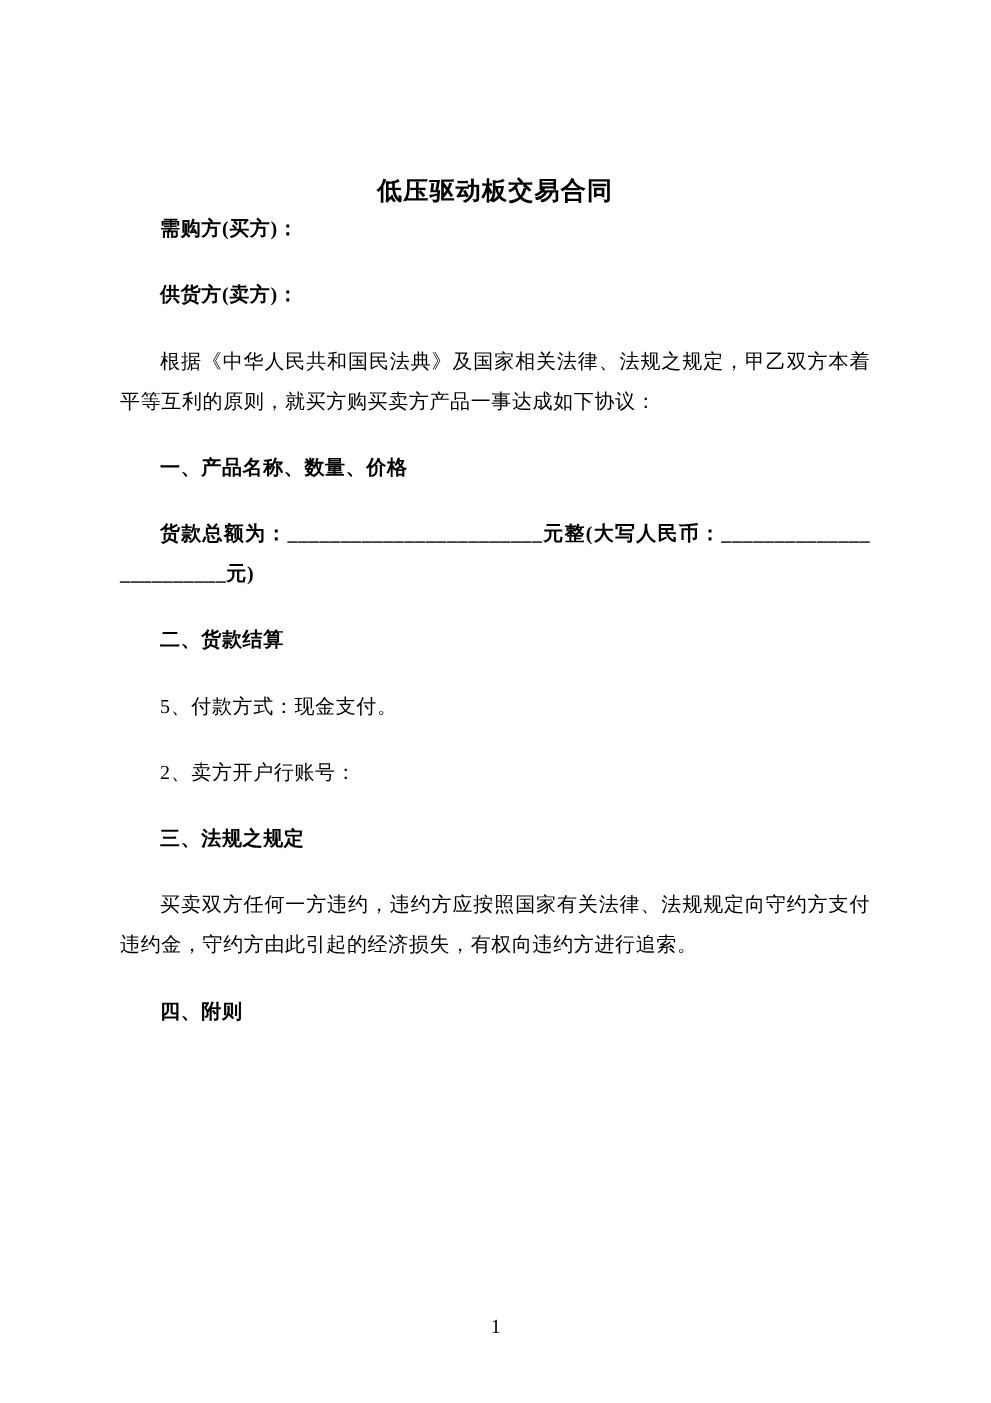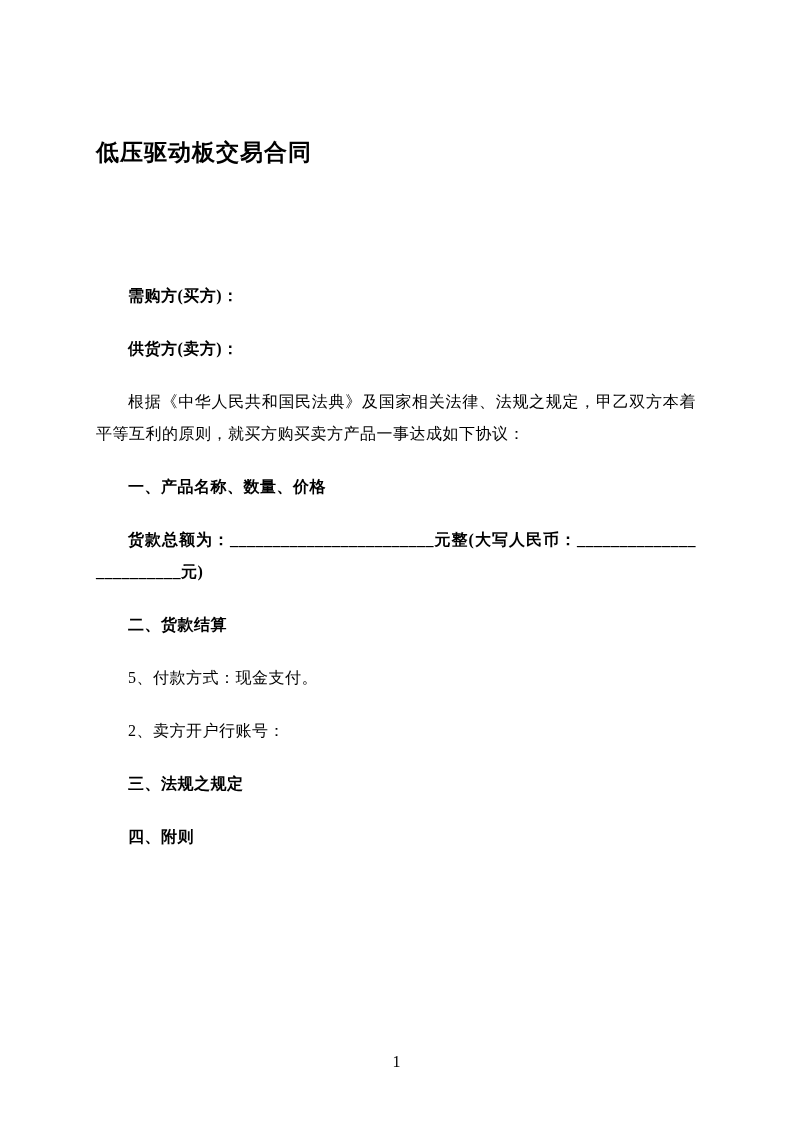--- a/index.html
+++ b/index.html
@@ -14,27 +14,27 @@
       background: #ffffff;
       overflow: hidden;
       font-family: "Liberation Serif", "DejaVu Serif", serif;
       color: #000000;
     }
     .content {
       padding: 0 97px 0 96px;
     }
     .doc-title {
       margin: 138px 0 0 0;
-      font-size: 23px;
+      text-align: center;
+      font-size: 20px;
       line-height: 30px;
       font-weight: bold;
       letter-spacing: 1px;
     }
     .body-text {
-      margin-top: 112px;
     }
     .para {
       margin: 0 0 21px 0;
       font-size: 16px;
       line-height: 32px;
       text-indent: 2em;
       text-align: justify;
       letter-spacing: 0.5px;
     }
     .para.bold {
@@ -75,20 +75,21 @@
 
       <p class="para bold">二、货款结算</p>
 
       <p class="para">5、付款方式：现金支付。</p>
 
       <p class="para">2、卖方开户行账号：</p>
 
 
       <p class="para bold">三、法规之规定</p>
 
+      <p class="para">买卖双方任何一方违约，违约方应按照国家有关法律、法规规定向守约方支付违约金，守约方由此引起的经济损失，有权向违约方进行追索。</p>
 
       <p class="para bold">四、附则</p>
 
     </div>
   </div>
 
   <div class="page-number">1</div>
 </div>
 
 </body></html>

